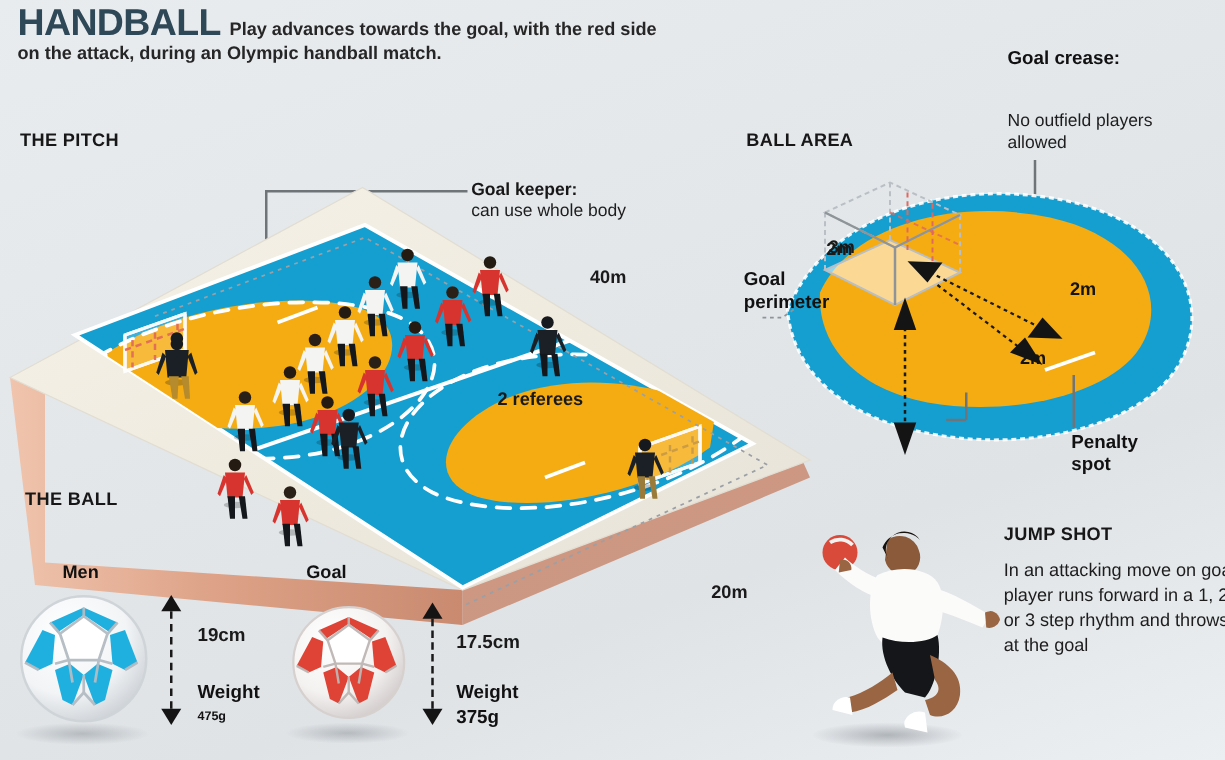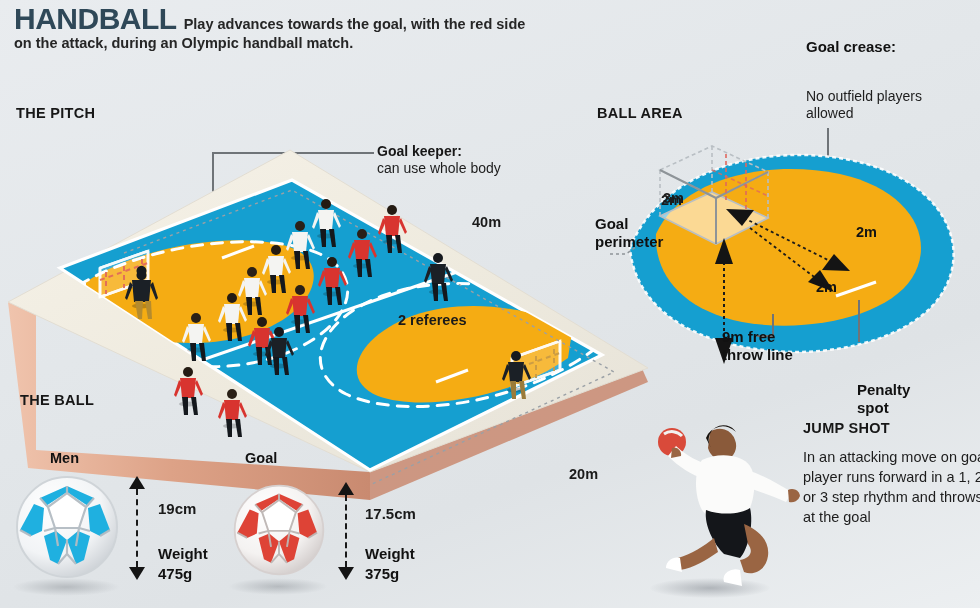--- a/index.html
+++ b/index.html
@@ -406,24 +406,23 @@
 
   <div class="abs" style="left:595px; top:215px; width:95px;">
     <div class="lbl-b2">Goal perimeter</div>
   </div>
 
   <div class="abs dim-o" style="left:856px; top:224px;">2m</div>
   <div class="abs dim-o" style="left:816px; top:279px;">2m</div>
 
   <div class="abs leader leader-v" style="left:772px; top:314px; height:22px;"></div>
   <div class="abs leader leader-h" style="left:757px; top:335px; width:16px;"></div>
-  <div class="abs lbl-b2" style="left:722px; top:328px; width:94px; line-height:18px;">9m free throw line</div>
 
   <div class="abs leader leader-v" style="left:858px; top:300px; height:42px;"></div>
-  <div class="abs lbl-b2" style="left:857px; top:345px; width:70px; line-height:18px;margin-top:36px;">Penalty spot</div>
+  <div class="abs lbl-b2" style="left:857px; top:345px; width:70px; line-height:18px;">Penalty spot</div>
 
   <div class="abs sec-head" style="left:20px; top:392px;">THE BALL</div>
 
   <div class="abs lbl-b2" style="left:50px; top:450px; font-size:14.5px;">Men</div>
   <div class="abs ball-shadow" style="left:12px; top:578px; width:108px; height:18px;"></div>
   <svg class="abs" style="left:14px; top:474px;" width="106" height="106" viewBox="0 0 106 106">
     <defs>
       <radialGradient id="bMen" cx="36%" cy="30%" r="78%">
         <stop offset="0%" stop-color="#ffffff"></stop>
         <stop offset="62%" stop-color="#f2f4f6"></stop>
@@ -452,21 +451,21 @@
     <circle cx="53" cy="53" r="50" fill="url(#bMen)" opacity="0"></circle>
     <circle cx="53" cy="53" r="50" fill="none" style="filter:none"></circle>
   </svg>
   <div class="abs" style="left:128px; top:476px; height:104px; width:18px;">
     <div class="tri-up" style="left:1px; top:0;"></div>
     <div class="dashline" style="left:8px; top:13px; height:78px;"></div>
     <div class="tri-dn" style="left:1px; top:91px;"></div>
   </div>
   <div class="abs dim" style="left:158px; top:500px; font-size:15px;">19cm</div>
   <div class="abs lbl-b2" style="left:158px; top:545px; font-size:15px;">Weight</div>
-  <div class="abs lbl-b2" style="left:158px; top:565px; font-size:15px;">475g</div>
+  <div class="abs lbl-b2" style="left:158px; top:565px; font-size:10px;">475g</div>
 
   <div class="abs lbl-b2" style="left:245px; top:450px; font-size:14.5px;">Goal</div>
   <div class="abs ball-shadow" style="left:228px; top:578px; width:100px; height:17px;"></div>
   <svg class="abs" style="left:232px; top:483px;" width="94" height="94" viewBox="0 0 106 106">
     <defs>
       <radialGradient id="bWom" cx="36%" cy="30%" r="78%">
         <stop offset="0%" stop-color="#ffffff"></stop>
         <stop offset="62%" stop-color="#f4f2f1"></stop>
         <stop offset="100%" stop-color="#cfc9c8"></stop>
       </radialGradient>

